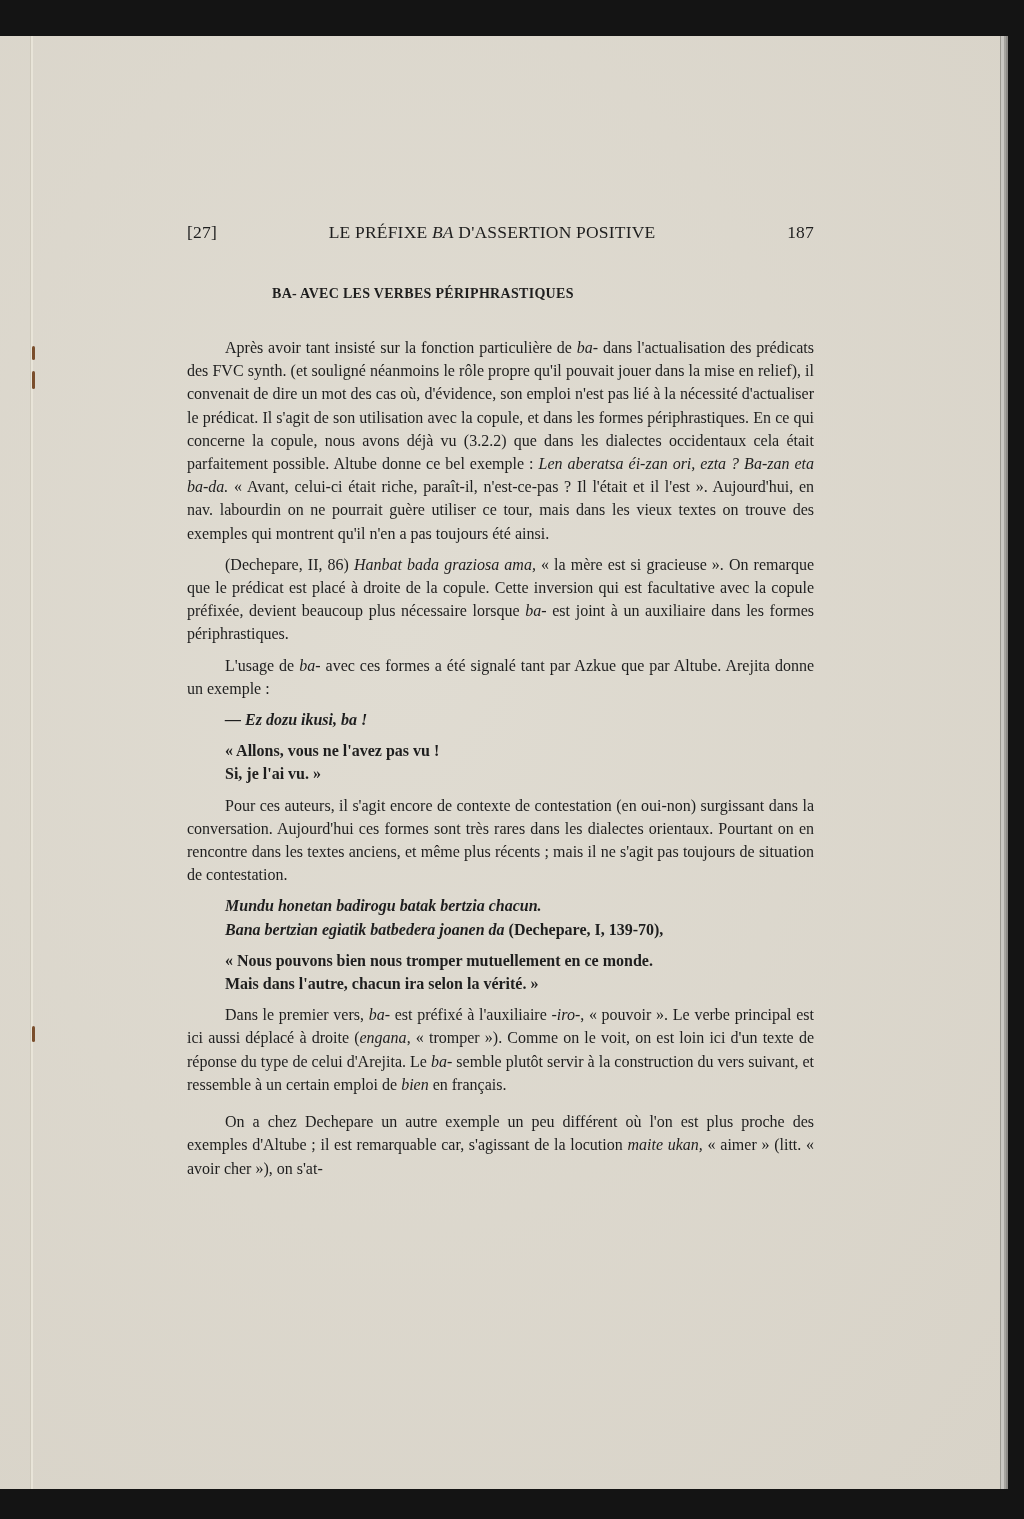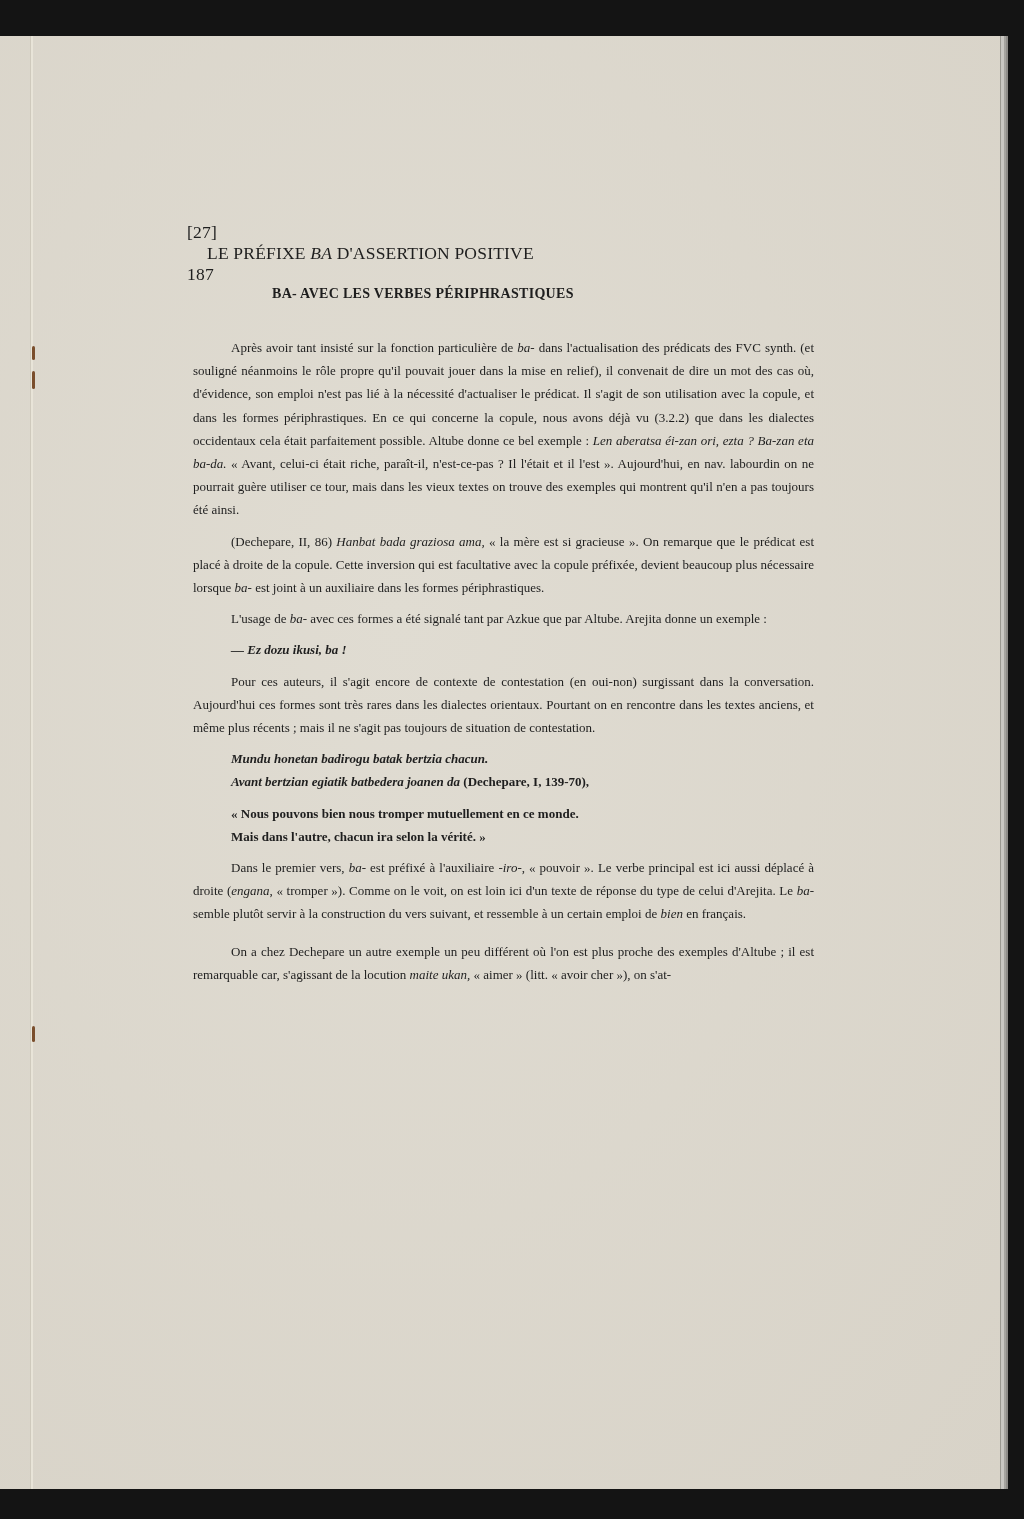--- a/index.html
+++ b/index.html
@@ -26,30 +26,30 @@
       border-left: 1px solid #cfcabd;
     }
     .stain { position: absolute; width: 3px; border-radius: 2px; background: #7a4e2c; }
     .text-block {
       position: absolute;
       left: 187px; top: 186px;
       width: 627px;
     }
     .running-head {
       display: flex; justify-content: space-between; align-items: baseline;
-      font-size: 17.5px; letter-spacing: 0.2px; height: 24px; flex-direction: column;
+      font-size: 17.5px; letter-spacing: 0.2px; height: 24px;
     }
     .running-head .title { flex: 1; text-align: center; padding-left: 20px; padding-right: 40px; }
     .running-head i { }
     h1.section-title {
       margin: 0; margin-top: 40px; margin-left: 85px;
       font-size: 14px; font-weight: bold; letter-spacing: 0.3px;
       height: 30px;
     }
-    .body { margin-top: 20px; font-size: 13px; line-height: 23.2px; text-align: justify; margin-left: 6px; }
+    .body { margin-top: 20px; font-size: 16px; line-height: 23.2px; text-align: justify; }
     p { margin: 0 0 8px 0; text-indent: 38px; }
     .quote { padding-left: 38px; margin: 0 0 8px 0; }
     .quote div { line-height: 23.2px; font-weight: bold; }
     .it { font-style: italic; }
     p.gap { margin-top: 14px; }
   </style>
 </head>
 <body>
 
 <div class="page">
@@ -70,26 +70,30 @@
     <div class="body">
       <p><span>Après avoir tant insisté sur la fonction particulière de </span><span class="it">ba-</span><span> dans l'actualisation des prédicats des FVC synth. (et souligné néanmoins le rôle propre qu'il pouvait jouer dans la mise en relief), il convenait de dire un mot des cas où, d'évidence, son emploi n'est pas lié à la nécessité d'actualiser le prédicat. Il s'agit de son utilisation avec la copule, et dans les formes périphrastiques. En ce qui concerne la copule, nous avons déjà vu (3.2.2) que dans les dialectes occidentaux cela était parfaitement possible. Altube donne ce bel exemple : </span><span class="it">Len aberatsa éi-zan ori, ezta ? Ba-zan eta ba-da.</span><span> « Avant, celui-ci était riche, paraît-il, n'est-ce-pas ? Il l'était et il l'est ». Aujourd'hui, en nav. labourdin on ne pourrait guère utiliser ce tour, mais dans les vieux textes on trouve des exemples qui montrent qu'il n'en a pas toujours été ainsi.</span></p>
 
       <p><span>(Dechepare, II, 86) </span><span class="it">Hanbat bada graziosa ama,</span><span> « la mère est si gracieuse ». On remarque que le prédicat est placé à droite de la copule. Cette inversion qui est facultative avec la copule préfixée, devient beaucoup plus nécessaire lorsque </span><span class="it">ba-</span><span> est joint à un auxiliaire dans les formes périphrastiques.</span></p>
 
       <p><span>L'usage de </span><span class="it">ba-</span><span> avec ces formes a été signalé tant par Azkue que par Altube. Arejita donne un exemple :</span></p>
 
       <div class="quote">
         <div class="it">— Ez dozu ikusi, ba !</div>
       </div>
+      <div class="quote">
+        <div>« Allons, vous ne l'avez pas vu !</div>
+        <div>Si, je l'ai vu. »</div>
+      </div>
 
       <p>Pour ces auteurs, il s'agit encore de contexte de contestation (en oui-non) surgissant dans la conversation. Aujourd'hui ces formes sont très rares dans les dialectes orientaux. Pourtant on en rencontre dans les textes anciens, et même plus récents ; mais il ne s'agit pas toujours de situation de contestation.</p>
 
       <div class="quote">
         <div class="it">Mundu honetan badirogu batak bertzia chacun.</div>
-        <div><span class="it">Avant bertzian egiatik batbedera joanen da</span><span> (Dechepare, I, 139-70),</span></div>
+        <div><span class="it">Bana bertzian egiatik batbedera joanen da</span><span> (Dechepare, I, 139-70),</span></div>
       </div>
       <div class="quote">
         <div>« Nous pouvons bien nous tromper mutuellement en ce monde.</div>
         <div>Mais dans l'autre, chacun ira selon la vérité. »</div>
       </div>
 
       <p><span>Dans le premier vers, </span><span class="it">ba-</span><span> est préfixé à l'auxiliaire </span><span class="it">-iro-</span><span>, « pouvoir ». Le verbe principal est ici aussi déplacé à droite (</span><span class="it">engana</span><span>, « tromper »). Comme on le voit, on est loin ici d'un texte de réponse du type de celui d'Arejita. Le </span><span class="it">ba-</span><span> semble plutôt servir à la construction du vers suivant, et ressemble à un certain emploi de </span><span class="it">bien</span><span> en français.</span></p>
 
       <p class="gap"><span>On a chez Dechepare un autre exemple un peu différent où l'on est plus proche des exemples d'Altube ; il est remarquable car, s'agissant de la locution </span><span class="it">maite ukan,</span><span> « aimer » (litt. « avoir cher »), on s'at-</span></p>
     </div>

